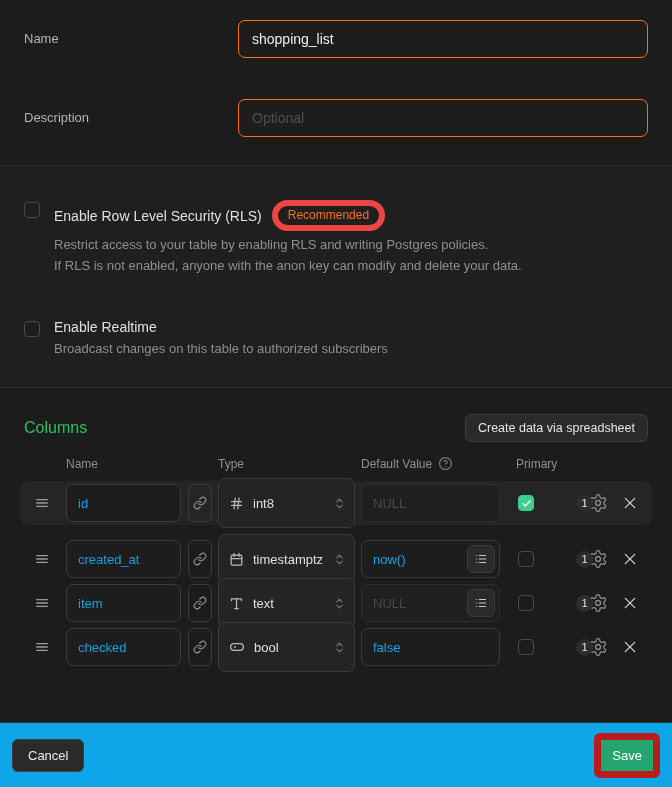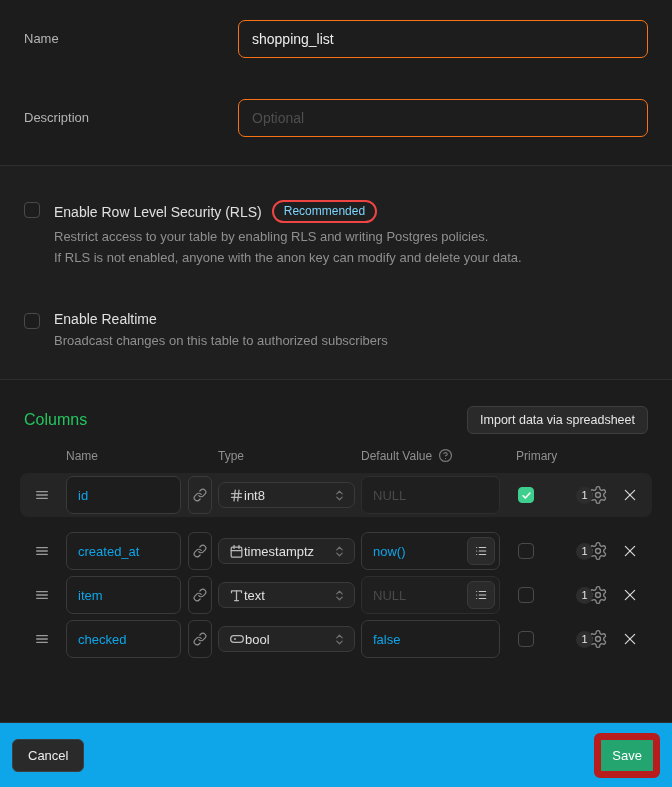--- a/index.html
+++ b/index.html
@@ -67,22 +67,22 @@
     width: 16px; height: 16px; flex: 0 0 16px;
     border: 1px solid #4a4a4a; border-radius: 4px;
     background: #1d1d1d; cursor: pointer;
     display: inline-flex; align-items: center; justify-content: center;
   }
   .checkbox.checked { background: #3ecf8e; border-color: #3ecf8e; }
   .option-body { flex: 1; }
   .option-title-row { display: flex; align-items: center; gap: 10px; margin-top: -2px; }
   .option-title { font-size: 14px; color: #e0e0e0; }
   .pill-badge {
-    font-size: 12px; color: #7dd3fc;
-    border: 2px solid #ef4444; border-radius: 999px;
+    font-size: 12px; color: #f97316;
+    border: 6px solid #ef4444; border-radius: 999px;
     padding: 2px 10px 3px;
   }
   .option-desc { font-size: 13px; color: #8f8f8f; line-height: 21px; margin-top: 3px; }
 
   
   .columns-section {
     background: #1c1c1c;
     padding: 26px 20px 22px;
     flex: 1;
   }
@@ -122,23 +122,23 @@
     font-family: "Liberation Sans", sans-serif;
   }
   .name-input { width: 115px; margin-right: 7px; }
   .icon-btn {
     width: 24px; height: 38px; margin-right: 6px;
     background: transparent; border: 1px solid #3a3a3a; border-radius: 6px;
     color: #8f8f8f; display: flex; align-items: center; justify-content: center;
     cursor: pointer; flex: 0 0 24px;
   }
   .type-select {
-    width: 137px; height: 26px; margin-right: 6px;
+    width: 137px; height: 50px; margin-right: 6px;
     background: #242424; border: 1px solid #3a3a3a; border-radius: 7px;
-    display: flex; align-items: center; padding: 0 8px 0 10px;
+    display: flex; align-items: center; gap: 9px; padding: 0 8px 0 10px;
     cursor: pointer; flex: 0 0 137px;
   }
   .type-icon { color: #b9b9b9; display: flex; }
   .type-label { flex: 1; font-size: 13px; color: #e0e0e0; white-space: nowrap; overflow: hidden; }
   .chevrons { color: #6e6e6e; }
   .default-wrap { position: relative; width: 139px; flex: 0 0 139px; margin-right: 16px; }
   .default-input { width: 139px; }
   .default-input.is-disabled { background: #1f1f1f; border-color: #2e2e2e; }
   .default-input::placeholder { color: #4a4a4a; }
   .list-btn {
@@ -215,21 +215,21 @@
           <span class="option-title">Enable Realtime</span>
         </div>
         <div class="option-desc">Broadcast changes on this table to authorized subscribers</div>
       </div>
     </div>
   </div>
 
   <div class="columns-section">
     <div class="columns-head">
       <span class="columns-title">Columns</span>
-      <button class="ghost-button">Import data via spreadsheet</button>
+      <button class="ghost-button">Create data via spreadsheet</button>
     </div>
 
     <div class="table-headers">
       <span class="th-name">Name</span>
       <span class="th-type">Type</span>
       <span class="th-default">
         <span>Default Value</span>
         <span class="help-icon">
           <svg width="15" height="15" viewBox="0 0 24 24" fill="none" stroke="currentColor" stroke-width="2" stroke-linecap="round">
               <circle cx="12" cy="12" r="9.5"></circle>

